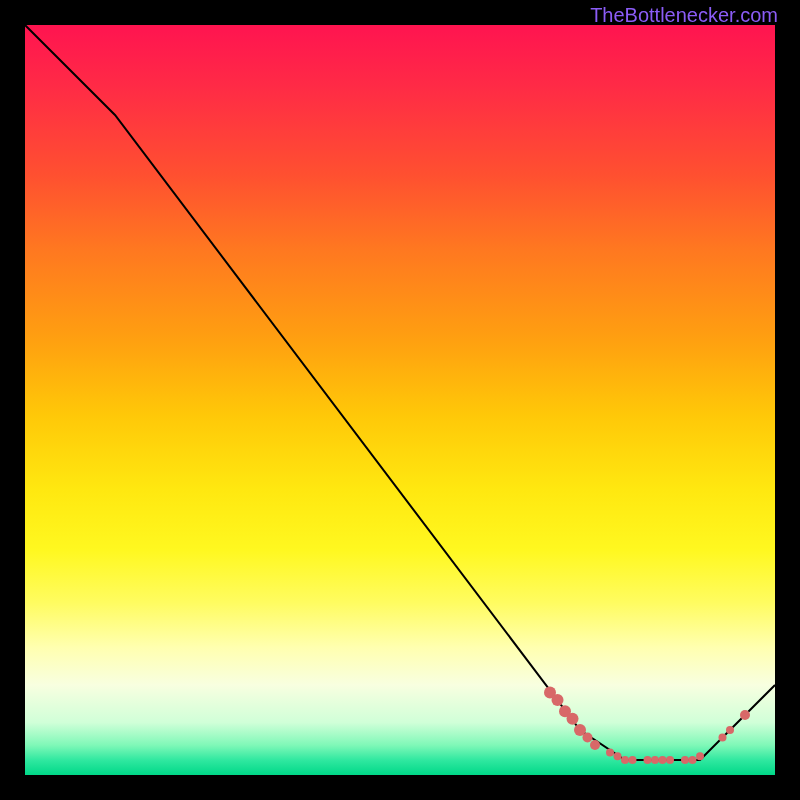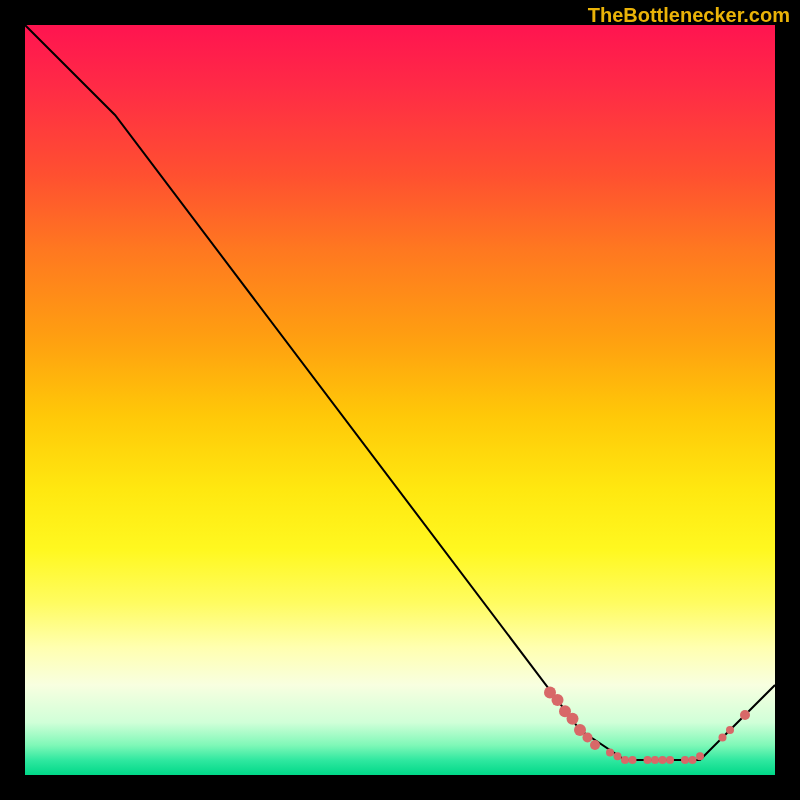--- a/index.html
+++ b/index.html
@@ -6,25 +6,25 @@
     html, body { width: 800px; height: 800px; overflow: hidden; background: #000; }
     .container {
       width: 800px;
       height: 800px;
       position: relative;
       background: #000;
     }
     .watermark {
       position: absolute;
       top: 4px;
-      right: 10px;
-      color: #eab308;
+      right: 22px;
+      color: #8b5cf6;
       font-family: Arial, sans-serif;
       font-size: 20px;
-      font-weight: 700;
+      font-weight: 400;
       z-index: 10;
     }
     .plot-area {
       position: absolute;
       left: 25px;
       top: 25px;
       width: 750px;
       height: 750px;
       background: linear-gradient(to bottom,
         #ff1450 0%,

